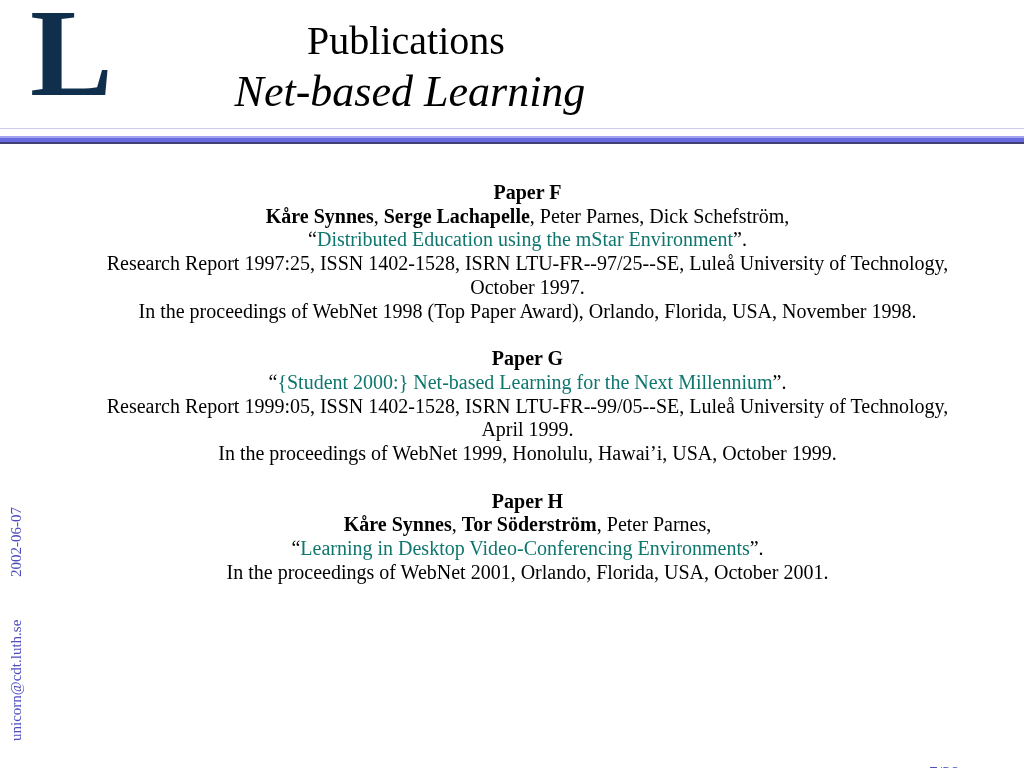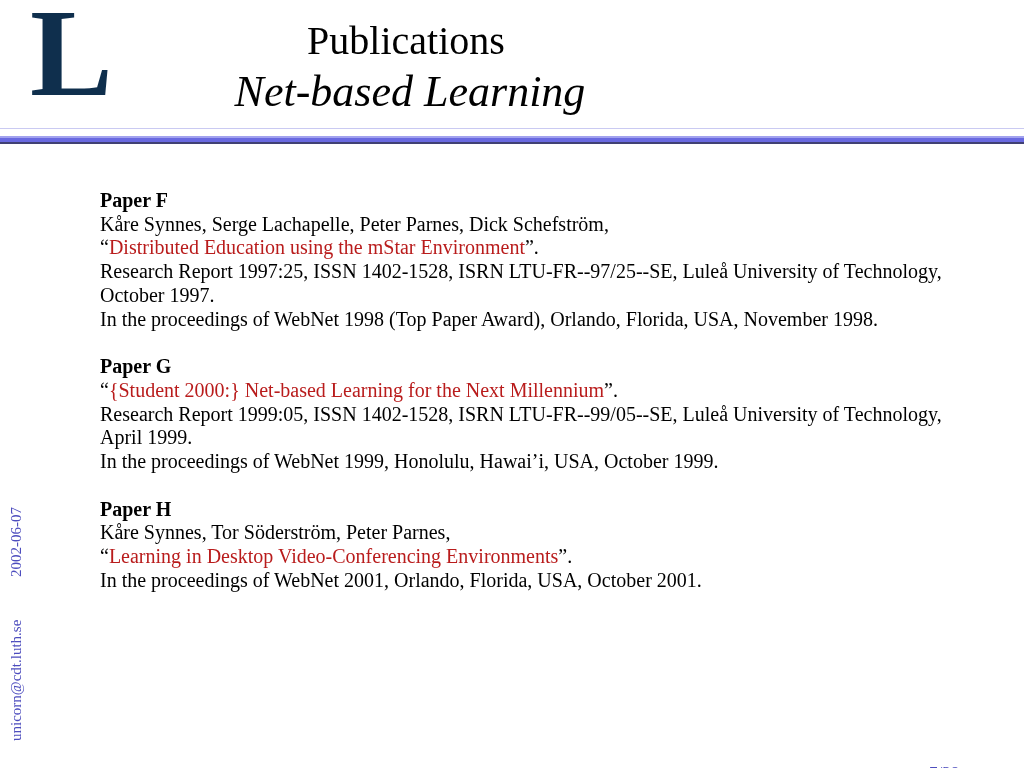--- a/index.html
+++ b/index.html
@@ -62,25 +62,25 @@
   }
 
   
   .content {
     position: absolute;
     left: 100px; top: 181px;
     width: 855px;
     font-size: 20px;
     line-height: 23.7px;
   }
-  .paper { margin: 8px 0 24px 0; }
+  .paper { margin: 0 0 24px 0; text-align: center; }
   .paper:last-child { margin-bottom: 0; }
-  .b { font-weight: normal; }
+  .b { font-weight: bold; }
   .paper-label { font-weight: bold; }
-  .link { color: #b91c1c; }
+  .link { color: #0f766e; }
   .q { color: #000; }
 
   
   .sidebar-text {
     position: absolute;
     left: 8px;
     transform: rotate(-90deg);
     transform-origin: 0 0;
     white-space: nowrap;
     font-size: 15px;

